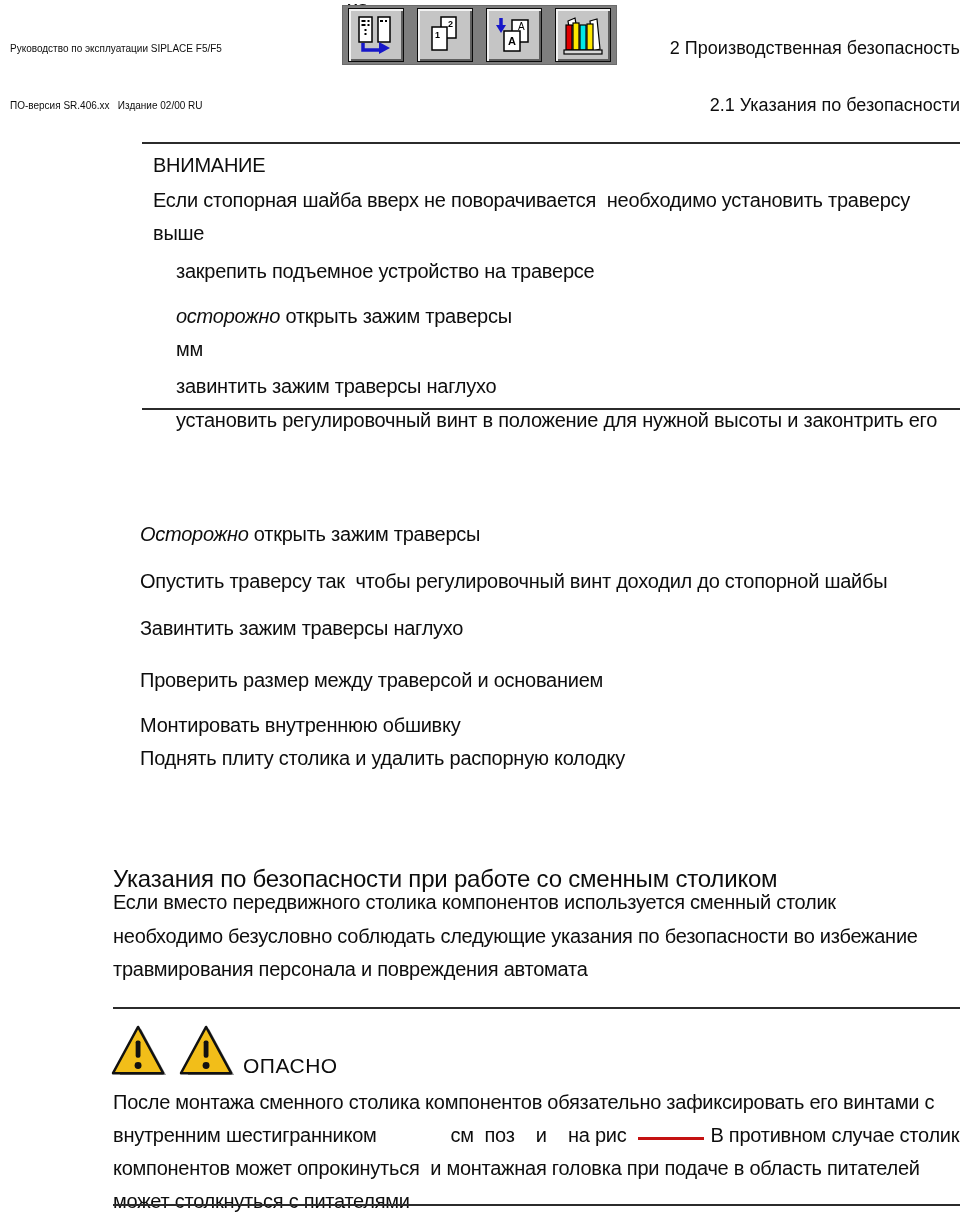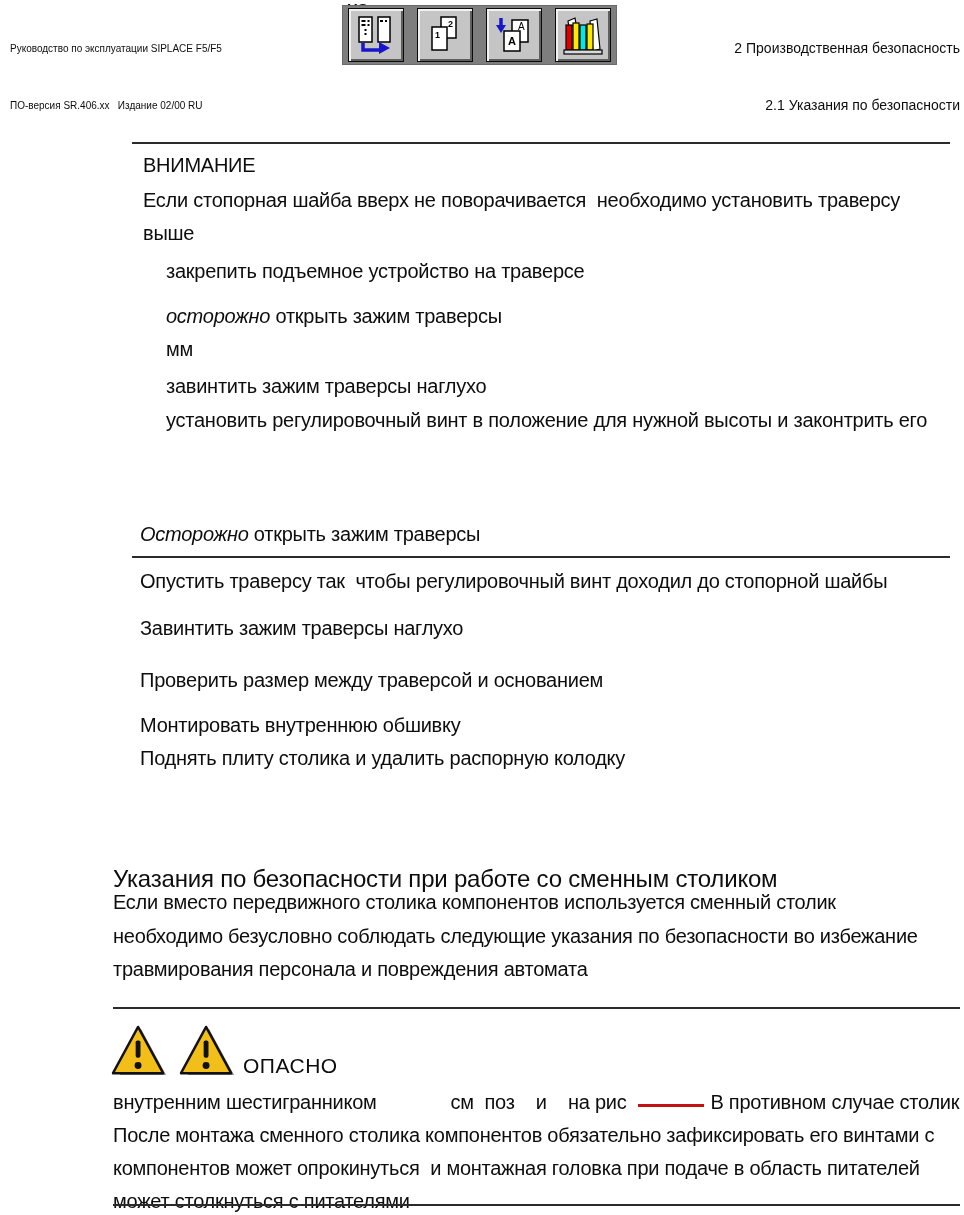--- a/index.html
+++ b/index.html
@@ -3,21 +3,21 @@
 <meta charset="utf-8">
 <style>
   html,body { margin:0; padding:0; background:#ffffff; }
   .page {
     position:relative; width:964px; height:1215px; background:#ffffff;
     font-family:"Liberation Sans","DejaVu Sans",sans-serif; color:#0d0d0d; overflow:hidden;
   }
 
   
   .hdr-left  { position:absolute; left:10px;  top:1px;  font-size:10px; line-height:19px; white-space:pre; }
-  .hdr-right { position:absolute; right:4px; top:1px;  font-size:14px; line-height:19px; text-align:right; white-space:pre; }
+  .hdr-right { position:absolute; right:4px; top:1px;  font-size:18px; line-height:19px; text-align:right; white-space:pre; }
 
   .frag { position:absolute; left:347px; top:0; width:30px; height:6px; overflow:hidden; font-size:15px; font-weight:bold; }
 
   .toolbar {
     position:absolute; left:343px; top:6px; height:58px; background:#7e7e7e;
     display:flex; align-items:center; gap:13px; padding:0 5px; box-shadow:0 0 0 1px #6a6a6a;
   }
   .tbtn {
     width:56px; height:54px; background:#c5c5c5; border:1px solid #0a0a0a;
     box-shadow: inset 2px 2px 0 #f2f2f2, inset -2px -2px 0 #5f5f5f;
@@ -25,21 +25,21 @@
   }
   .tbtn svg { display:block; }
 
   
   .t20 { font-size:20px; line-height:23px; letter-spacing:-0.25px; white-space:pre; }
   .it  { font-style:italic; }
   .rule { position:absolute; height:2px; background:#2b2b2b; }
 
   
   .attn {
-    position:absolute; left:132px; top:142px; width:818px; height:416px;
+    position:absolute; left:142px; top:142px; width:818px; height:268px;
     border-top:2px solid #2b2b2b; border-bottom:2px solid #2b2b2b;
     padding-left:11px; box-sizing:border-box;
   }
   .attn .ttl   { margin-top:10px; }
   .attn .l1    { margin-top:12px; }
   .attn .l2    { margin-top:10px; }
   .attn .step  { margin-left:23px; }
   .attn .s1    { margin-top:15px; }
   .attn .s2    { margin-top:22px; }
   .attn .s3a   { margin-top:22px; }
@@ -185,21 +185,21 @@
       <polygon points="31,5 57,53 9,53" fill="#8b8b8b"></polygon>
       <polygon points="28,3 54,51 2,51" fill="#f2be19" stroke="#111" stroke-width="2.5" stroke-linejoin="round"></polygon>
       <rect x="25.5" y="17" width="5" height="18" rx="2" fill="#111"></rect>
       <circle cx="28" cy="43" r="3.6" fill="#111"></circle>
     </svg>
   </div>
 
   <div class="danger-label">ОПАСНО</div>
 
   <div class="danger-para">
+    <div class="t20">После монтажа сменного столика компонентов обязательно зафиксировать его винтами с</div>
     <div class="t20"><span>внутренним шестигранником</span><span class="sp-big"></span><span>см  поз    и    на рис</span><span class="redline"></span><span>В противном случае столик</span></div>
-    <div class="t20">После монтажа сменного столика компонентов обязательно зафиксировать его винтами с</div>
     <div class="t20">компонентов может опрокинуться  и монтажная головка при подаче в область питателей</div>
     <div class="t20">может столкнуться с питателями</div>
   </div>
 
   <div class="rule rule-danger-bottom"></div>
 
 </div>
 
 </body></html>

